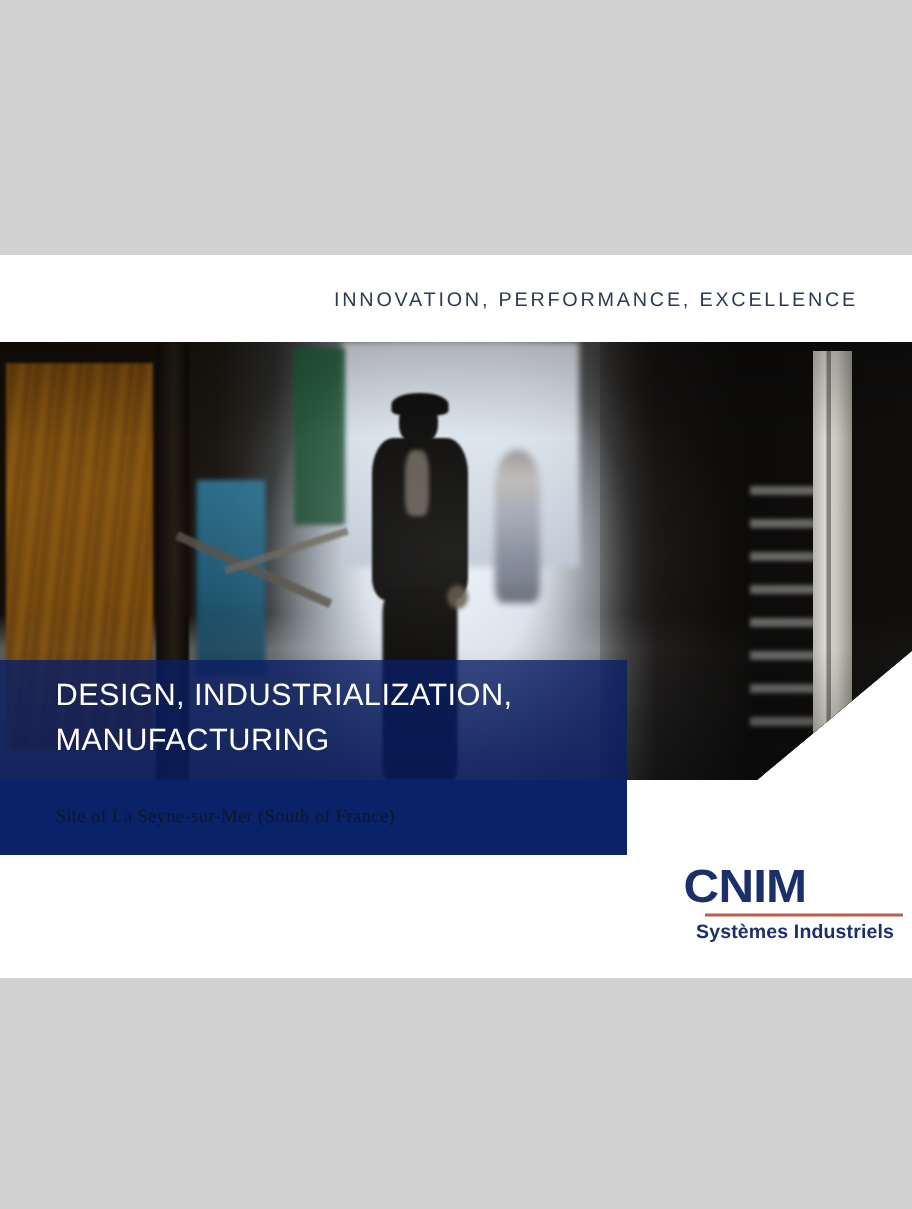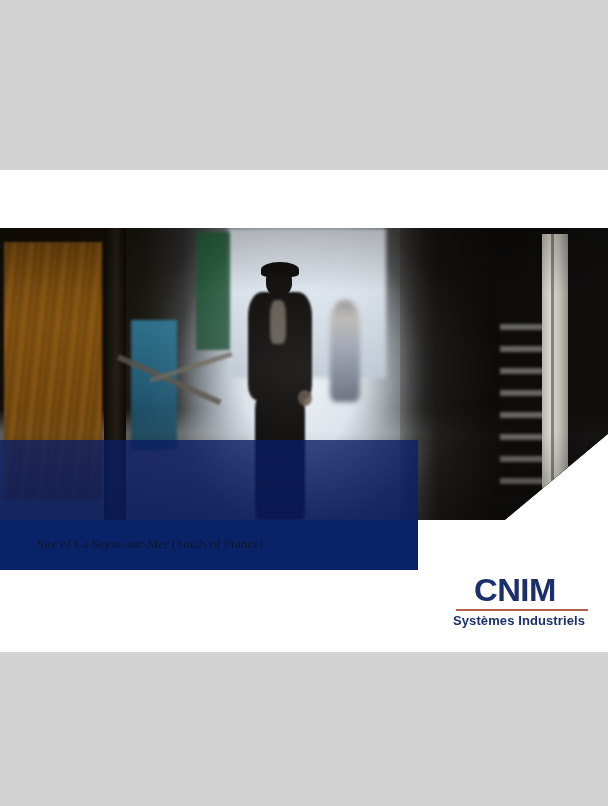--- a/index.html
+++ b/index.html
@@ -370,24 +370,24 @@
     color: #0f172a;
     font-size: 12.6px;
     font-weight: 400;
     letter-spacing: 0.15px;
     font-family: Liberation Serif, serif;
   }
 
   
   .logo {
     position: absolute;
-    right: 20px;
+    right: 6px;
     top: 405px;
     width: 138px;
-    text-align: center;
+    text-align: left;
   }
   .logo-mark {
     font-size: 31px;
     font-weight: 700;
     letter-spacing: -0.5px;
     color: #1b2f6b;
     line-height: 1;
     font-family: "Liberation Sans", sans-serif;
     transform: scaleX(1.06);
     transform-origin: right center;
@@ -409,20 +409,21 @@
     line-height: 1.2;
   }
 </style>
 </head>
 <body>
 
 <div id="viewport">
 
   <div id="page">
 
+    <div class="tagline">INNOVATION, PERFORMANCE, EXCELLENCE</div>
 
     <div class="hero">
       <div class="photo-base"></div>
       <div class="photo-sky"></div>
       <div class="photo-wood"></div>
       <div class="photo-post"></div>
       <div class="photo-container"></div>
       <div class="photo-green"></div>
       <div class="photo-boom"></div>
       <div class="photo-boom2"></div>
@@ -437,20 +438,24 @@
         <div class="fig-head"></div>
         <div class="fig-cap"></div>
         <div class="fig-hand"></div>
       </div>
       <div class="photo-grade"></div>
     </div>
 
     <div class="title-overlay"></div>
     <div class="title-solid"></div>
 
+    <div class="title-text">
+      <span>DESIGN, INDUSTRIALIZATION,</span><br>
+      <span>MANUFACTURING</span>
+    </div>
 
     <div class="subtitle-text">Site of La Seyne-sur-Mer (South of France)</div>
 
     <div class="logo">
       <span class="logo-mark">CNIM</span>
       <span class="logo-rule"></span>
       <span class="logo-sub">Systèmes Industriels</span>
     </div>
 
   </div>

